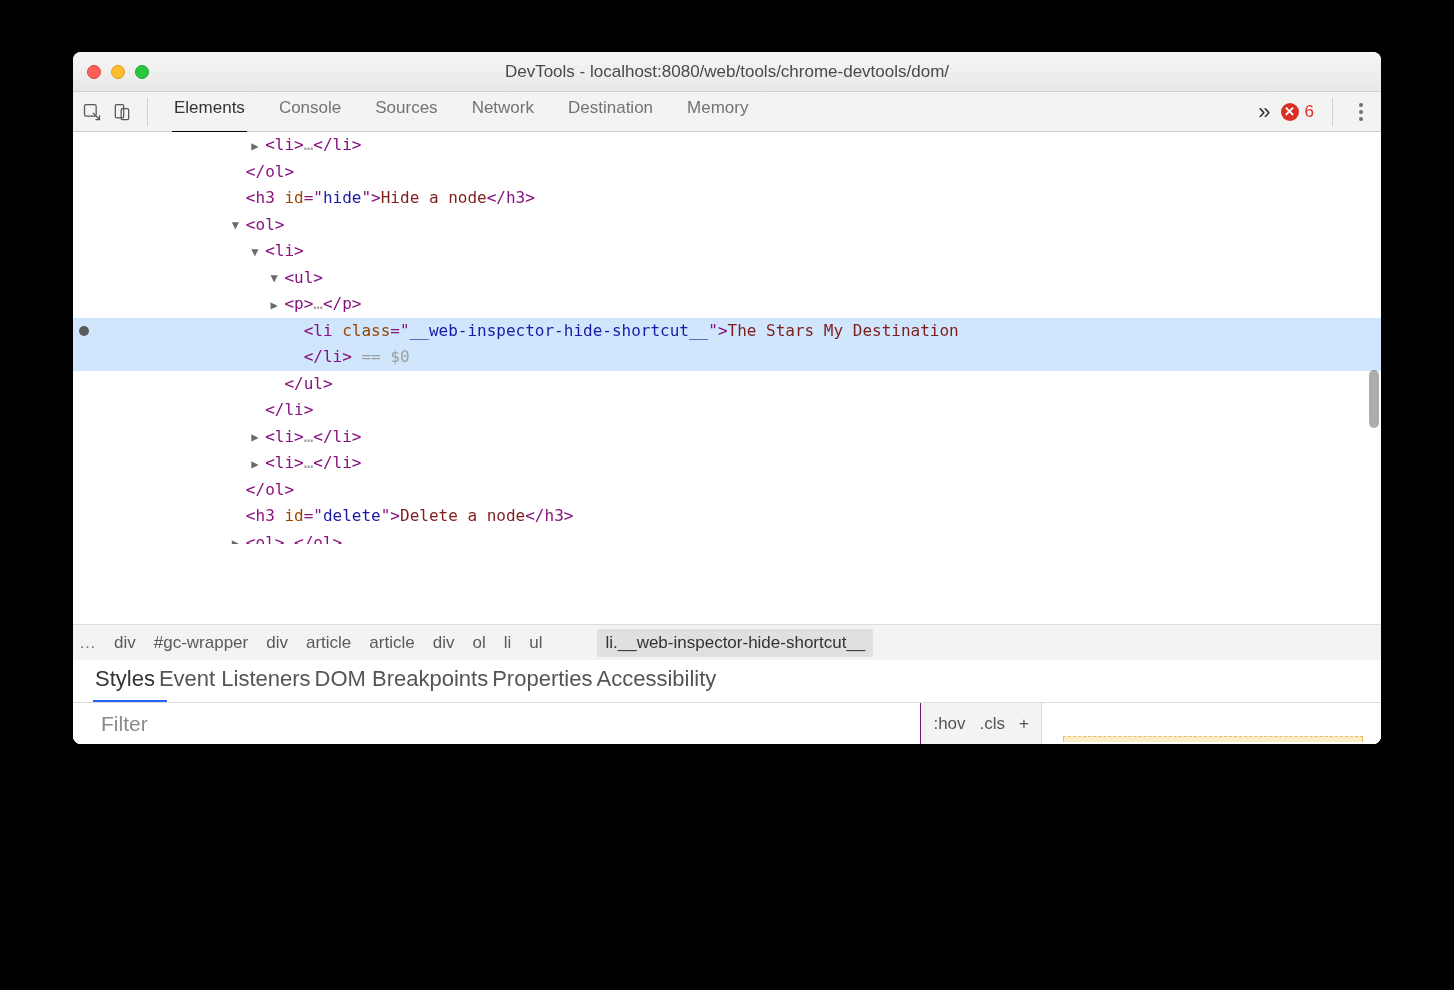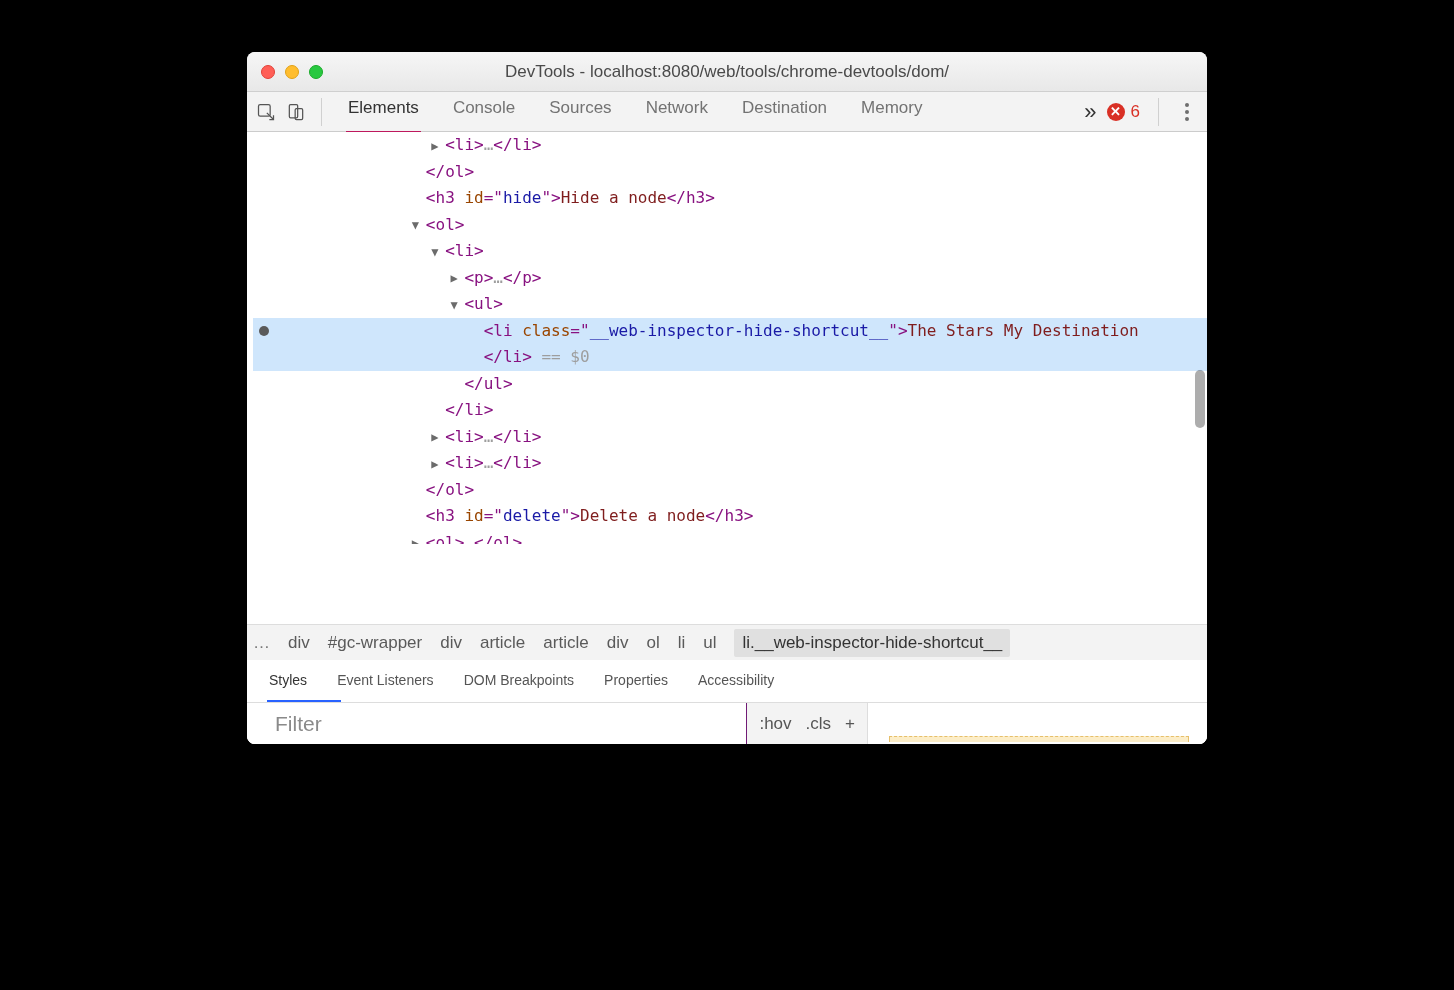--- a/index.html
+++ b/index.html
@@ -4,21 +4,21 @@
 <style>
   * { box-sizing: border-box; margin: 0; padding: 0; }
   body {
     background: #000;
     font-family: -apple-system, BlinkMacSystemFont, "Segoe UI", Helvetica, Arial, sans-serif;
     width: 1454px; height: 990px;
     display: flex; align-items: flex-start; justify-content: center;
     padding-top: 52px;
   }
   .window {
-    width: 960px;
+    width: 1308px;
     height: 692px;
     background: #fff;
     border-radius: 8px;
     box-shadow: 0 30px 60px rgba(0,0,0,.5);
     overflow: hidden;
     display: flex; flex-direction: column;
     position: relative;
   }
   .titlebar {
     height: 40px;
@@ -44,39 +44,39 @@
     display:flex; align-items:center;
     padding: 0 6px;
     gap: 4px;
     font-size:17px; color:#333;
   }
   .tool-icon { width:26px; height:26px; display:flex; align-items:center; justify-content:center; color:#555; cursor:pointer;}
   .tool-icon svg { width:20px; height:20px; stroke:#555; fill:none; stroke-width:1.5; }
   .vsep { width:1px; height:28px; background:#d0d0d0; margin:0 8px; }
   .tabs { display:flex; gap:30px; flex:1; padding-left:12px;}
   .tab { cursor:pointer; padding:8px 2px; color:#737373; }
-  .tab.active { color:#333; border-bottom: 3px solid #be185d; padding-bottom:13px; }
+  .tab.active { color:#333; border-bottom: 3px solid #000000; padding-bottom:13px; }
   .toolbar-right { display:flex; align-items:center; gap:10px; margin-left:auto; padding-right:4px;}
   .more { font-size:22px; color:#333; cursor:pointer; }
   .error-badge { display:flex; align-items:center; gap:6px; color:#d93025; font-size:17px;}
   .error-circle { width:18px; height:18px; border-radius:50%; background:#d93025; color:#fff; font-size:13px; display:flex; align-items:center; justify-content:center; font-weight:bold;}
   .kebab { width:20px; display:flex; flex-direction:column; align-items:center; gap:3px; cursor:pointer;}
   .kebab span { width:4px; height:4px; background:#6e6e6e; border-radius:50%; }
 
   .dom-panel {
     flex: 1;
     background:#fff;
     font-family: Menlo, Consolas, monospace;
     font-size: 16px;
     line-height: 26px;
     overflow: hidden;
     position:relative;
     color:#333;
   }
-  .dom-inner { padding: 0px 0 4px 6px; }
+  .dom-inner { padding: 0px 0 4px 0; }
   .row { white-space: pre; padding-left: 0; }
   .gutter { display:inline-block; width:24px; text-align:center; }
   .tri { display:inline-block; width:14px; color:#6b6b6b; font-size:12px; vertical-align:middle;}
   .tri::before { content:"▶"; display:inline-block;}
   .tri.open::before { content:"▼"; }
   .tri.none::before { content:""; }
   .tag { color:#881280; }
   .attr-name { color:#994500; }
   .attr-val { color:#1a1aa6; }
   .txt { color:#7f1d1d; }
@@ -89,29 +89,28 @@
     height: 36px;
     border-top:1px solid #ddd;
     background:#f3f3f3;
     display:flex; align-items:center;
     font-size:17px; color:#333;
     padding: 0 6px;
     gap: 18px;
     overflow:hidden;
   }
   .crumb { cursor:pointer; color:#5a5a5a; white-space:nowrap;}
-  .crumb.sel { background:#e0e0e0; padding:4px 8px; border-radius:2px; color:#333;}
+  .crumb.sel { background:#e0e0e0; padding:4px 8px; border-radius:2px; color:#333;margin-left:37px;}
   .ellipsis { color:#777; }
 
   .styles-tabs {
     height: 40px;
-    display:flex; align-items:center;
-    gap: 26px;
+    display:flex; align-items:flex-start;
     padding: 0 20px;
-    font-size:14px; color:#555;
+    font-size:22px; color:#555;
   }
   .stab { cursor:pointer; padding:6px 2px; }
   .stab.active { color:#333; font-weight:500; }
 
   .filter-bar {
     height: 42px;
     border-top:1px solid #ddd;
     display:flex; align-items:stretch;
     font-size:17px;
     background:#fff;
@@ -200,22 +199,22 @@
     </div>
   </div>
 
   <div class="dom-panel">
     <div class="dom-inner" id="dom-inner">
         <div class="row"><span class="gutter"></span>&nbsp;&nbsp;&nbsp;&nbsp;&nbsp;&nbsp;&nbsp;&nbsp;&nbsp;&nbsp;&nbsp;&nbsp;&nbsp;&nbsp;&nbsp;&nbsp;<span class="tri"></span><span class="tag">&lt;li&gt;</span><span class="ghost">…</span><span class="tag">&lt;/li&gt;</span></div>
         <div class="row"><span class="gutter"></span>&nbsp;&nbsp;&nbsp;&nbsp;&nbsp;&nbsp;&nbsp;&nbsp;&nbsp;&nbsp;&nbsp;&nbsp;&nbsp;&nbsp;<span class="tri none"></span><span class="tag">&lt;/ol&gt;</span></div>
         <div class="row"><span class="gutter"></span>&nbsp;&nbsp;&nbsp;&nbsp;&nbsp;&nbsp;&nbsp;&nbsp;&nbsp;&nbsp;&nbsp;&nbsp;&nbsp;&nbsp;<span class="tri none"></span><span class="tag">&lt;h3 </span><span class="attr-name">id</span><span class="tag">="</span><span class="attr-val">hide</span><span class="tag">"</span><span class="tag">&gt;</span><span class="txt">Hide a node</span><span class="tag">&lt;/h3&gt;</span></div>
         <div class="row"><span class="gutter"></span>&nbsp;&nbsp;&nbsp;&nbsp;&nbsp;&nbsp;&nbsp;&nbsp;&nbsp;&nbsp;&nbsp;&nbsp;&nbsp;&nbsp;<span class="tri open"></span><span class="tag">&lt;ol&gt;</span></div>
         <div class="row"><span class="gutter"></span>&nbsp;&nbsp;&nbsp;&nbsp;&nbsp;&nbsp;&nbsp;&nbsp;&nbsp;&nbsp;&nbsp;&nbsp;&nbsp;&nbsp;&nbsp;&nbsp;<span class="tri open"></span><span class="tag">&lt;li&gt;</span></div>
+        <div class="row"><span class="gutter"></span>&nbsp;&nbsp;&nbsp;&nbsp;&nbsp;&nbsp;&nbsp;&nbsp;&nbsp;&nbsp;&nbsp;&nbsp;&nbsp;&nbsp;&nbsp;&nbsp;&nbsp;&nbsp;<span class="tri open"></span><span class="tag">&lt;ul&gt;</span></div>
         <div class="row"><span class="gutter"></span>&nbsp;&nbsp;&nbsp;&nbsp;&nbsp;&nbsp;&nbsp;&nbsp;&nbsp;&nbsp;&nbsp;&nbsp;&nbsp;&nbsp;&nbsp;&nbsp;&nbsp;&nbsp;<span class="tri"></span><span class="tag">&lt;p&gt;</span><span class="ghost">…</span><span class="tag">&lt;/p&gt;</span></div>
-        <div class="row"><span class="gutter"></span>&nbsp;&nbsp;&nbsp;&nbsp;&nbsp;&nbsp;&nbsp;&nbsp;&nbsp;&nbsp;&nbsp;&nbsp;&nbsp;&nbsp;&nbsp;&nbsp;&nbsp;&nbsp;<span class="tri open"></span><span class="tag">&lt;ul&gt;</span></div>
         <div class="row selected"><span class="gutter"><span class="sel-dot"></span></span>&nbsp;&nbsp;&nbsp;&nbsp;&nbsp;&nbsp;&nbsp;&nbsp;&nbsp;&nbsp;&nbsp;&nbsp;&nbsp;&nbsp;&nbsp;&nbsp;&nbsp;&nbsp;&nbsp;&nbsp;<span class="tri none"></span><span class="tag">&lt;li </span><span class="attr-name">class</span><span class="tag">="</span><span class="attr-val">__web-inspector-hide-shortcut__</span><span class="tag">"</span><span class="tag">&gt;</span><span class="txt">The Stars My Destination</span></div>
         <div class="row selected"><span class="gutter"></span>&nbsp;&nbsp;&nbsp;&nbsp;&nbsp;&nbsp;&nbsp;&nbsp;&nbsp;&nbsp;&nbsp;&nbsp;&nbsp;&nbsp;&nbsp;&nbsp;&nbsp;&nbsp;&nbsp;&nbsp;<span class="tri none"></span><span class="tag">&lt;/li&gt;</span><span class="ghost"> == $0</span></div>
         <div class="row"><span class="gutter"></span>&nbsp;&nbsp;&nbsp;&nbsp;&nbsp;&nbsp;&nbsp;&nbsp;&nbsp;&nbsp;&nbsp;&nbsp;&nbsp;&nbsp;&nbsp;&nbsp;&nbsp;&nbsp;<span class="tri none"></span><span class="tag">&lt;/ul&gt;</span></div>
         <div class="row"><span class="gutter"></span>&nbsp;&nbsp;&nbsp;&nbsp;&nbsp;&nbsp;&nbsp;&nbsp;&nbsp;&nbsp;&nbsp;&nbsp;&nbsp;&nbsp;&nbsp;&nbsp;<span class="tri none"></span><span class="tag">&lt;/li&gt;</span></div>
         <div class="row"><span class="gutter"></span>&nbsp;&nbsp;&nbsp;&nbsp;&nbsp;&nbsp;&nbsp;&nbsp;&nbsp;&nbsp;&nbsp;&nbsp;&nbsp;&nbsp;&nbsp;&nbsp;<span class="tri"></span><span class="tag">&lt;li&gt;</span><span class="ghost">…</span><span class="tag">&lt;/li&gt;</span></div>
         <div class="row"><span class="gutter"></span>&nbsp;&nbsp;&nbsp;&nbsp;&nbsp;&nbsp;&nbsp;&nbsp;&nbsp;&nbsp;&nbsp;&nbsp;&nbsp;&nbsp;&nbsp;&nbsp;<span class="tri"></span><span class="tag">&lt;li&gt;</span><span class="ghost">…</span><span class="tag">&lt;/li&gt;</span></div>
         <div class="row"><span class="gutter"></span>&nbsp;&nbsp;&nbsp;&nbsp;&nbsp;&nbsp;&nbsp;&nbsp;&nbsp;&nbsp;&nbsp;&nbsp;&nbsp;&nbsp;<span class="tri none"></span><span class="tag">&lt;/ol&gt;</span></div>
         <div class="row"><span class="gutter"></span>&nbsp;&nbsp;&nbsp;&nbsp;&nbsp;&nbsp;&nbsp;&nbsp;&nbsp;&nbsp;&nbsp;&nbsp;&nbsp;&nbsp;<span class="tri none"></span><span class="tag">&lt;h3 </span><span class="attr-name">id</span><span class="tag">="</span><span class="attr-val">delete</span><span class="tag">"</span><span class="tag">&gt;</span><span class="txt">Delete a node</span><span class="tag">&lt;/h3&gt;</span></div>
         <div class="row" style="height:14px;overflow:hidden"><span class="gutter"></span>&nbsp;&nbsp;&nbsp;&nbsp;&nbsp;&nbsp;&nbsp;&nbsp;&nbsp;&nbsp;&nbsp;&nbsp;&nbsp;&nbsp;<span class="tri"></span><span class="tag">&lt;ol&gt;</span><span class="ghost">…</span><span class="tag">&lt;/ol&gt;</span></div>
       </div>

